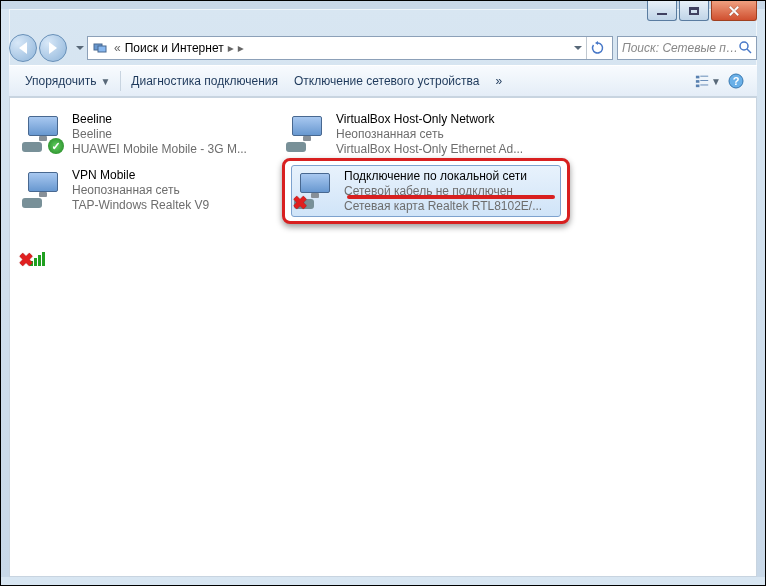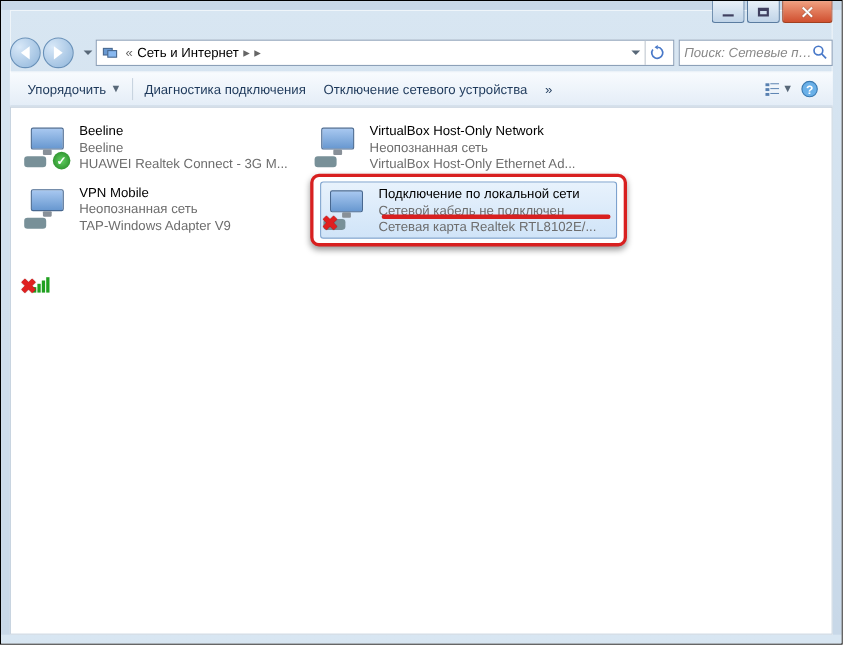--- a/index.html
+++ b/index.html
@@ -103,21 +103,21 @@
       </div>
 
     <div class="address-bar">
       <span class="addr-icon">
         <svg width="16" height="16" viewBox="0 0 16 16">
             <rect x="2" y="4" width="8" height="6" fill="#6898d0" stroke="#486890"></rect>
             <rect x="6" y="6" width="8" height="6" fill="#88b8f0" stroke="#486890"></rect>
           </svg>
       </span>
       <span class="crumb-sep">«</span>
-      <span class="crumb">Сеть и Интернет</span>
+      <span class="crumb">Поиск и Интернет</span>
       <span class="crumb-sep">▸</span>
       <span class="crumb-sep">▸</span>
       <div class="addr-tail">
         <div class="dd-tri"></div>
         <div class="refresh-box">
           <svg width="14" height="14" viewBox="0 0 14 14">
               <path d="M7 2 A5 5 0 1 1 2.5 4" fill="none" stroke="#4878c8" stroke-width="1.5"></path>
               <path d="M7 0 L7 4 L4 2 Z" fill="#4878c8"></path>
             </svg>
         </div>
@@ -176,21 +176,21 @@
 
       <div class="conn-item">
         <div class="conn-icon">
           <div class="monitor"></div>
             <div class="cable"></div>
           <div class="badge ok">✓</div>
         </div>
         <div class="conn-text">
           <span class="conn-name">Beeline</span>
           <span class="conn-status">Beeline</span>
-          <span class="conn-device">HUAWEI Realtek Connect - 3G M...</span>
+          <span class="conn-device">HUAWEI Mobile Mobile - 3G M...</span>
         </div>
       </div>
 
       <div class="conn-item">
         <div class="conn-icon">
           <div class="monitor"></div>
             <div class="cable"></div>
         </div>
         <div class="conn-text">
           <span class="conn-name">VirtualBox Host-Only Network</span>
@@ -200,21 +200,21 @@
       </div>
 
       <div class="conn-item">
         <div class="conn-icon">
           <div class="monitor"></div>
             <div class="cable"></div>
         </div>
         <div class="conn-text">
           <span class="conn-name">VPN Mobile</span>
           <span class="conn-status">Неопознанная сеть</span>
-          <span class="conn-device">TAP-Windows Adapter V9</span>
+          <span class="conn-device">TAP-Windows Realtek V9</span>
         </div>
       </div>
 
       <div style="width:260px; height:52px; margin:2px;"></div>
 
       <div class="conn-item">
         <div class="conn-icon">
           <div class="wifi-bars">
               <span></span>
               <span></span>

